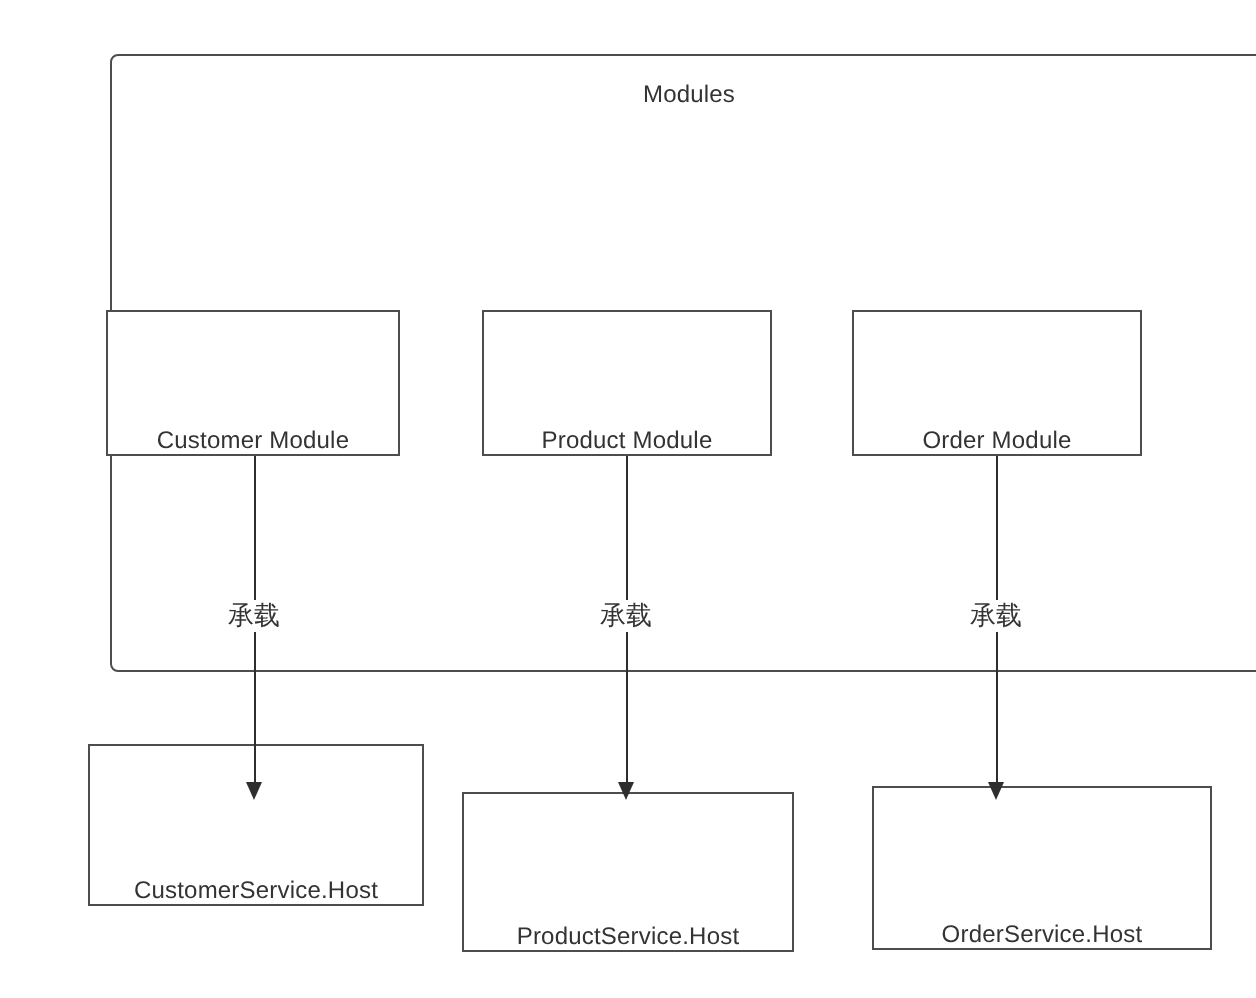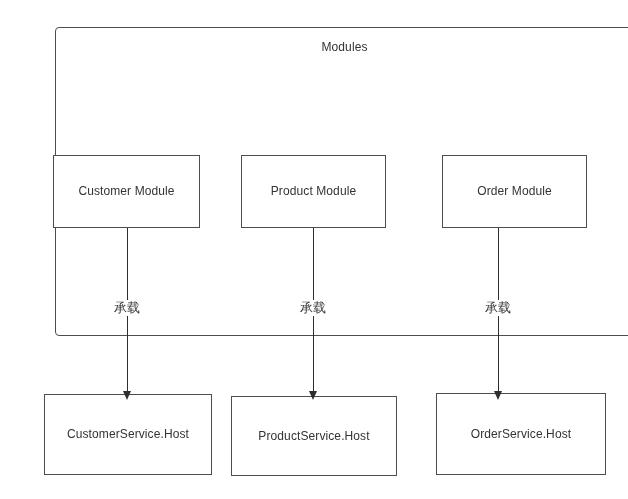--- a/index.html
+++ b/index.html
@@ -42,39 +42,39 @@
     letter-spacing: 0.1px;
   }
 
   
   .node {
     position: absolute;
     border: 1px solid #4d4d4d;
     background: #ffffff;
     box-sizing: border-box;
     display: flex;
-    align-items: center;
+    align-items: flex-end;
     justify-content: center;
   }
   .node-label {
     font-size: 12px;
     color: #333333;
     text-align: center;
     line-height: 1.2;
     letter-spacing: 0.1px;
     white-space: nowrap;
   }
 
   
   .node-module-1 { left: 53px;  top: 155px; width: 147px; height: 73px; }
   .node-module-2 { left: 241px; top: 155px; width: 145px; height: 73px; }
-  .node-module-3 { left: 426px; top: 155px; width: 145px; height: 73px; margin-left: 16px; }
+  .node-module-3 { left: 426px; top: 155px; width: 145px; height: 73px; }
 
   
-  .node-host-1 { left: 44px;  top: 394px; width: 168px; height: 81px; }
+  .node-host-1 { left: 44px;  top: 372px; width: 168px; height: 81px; }
   .node-host-2 { left: 231px; top: 396px; width: 166px; height: 80px; }
   .node-host-3 { left: 436px; top: 393px; width: 170px; height: 82px; }
 
   
   .edge {
     position: absolute;
     top: 228px;
     height: 164px;
   }
   .edge-line {

